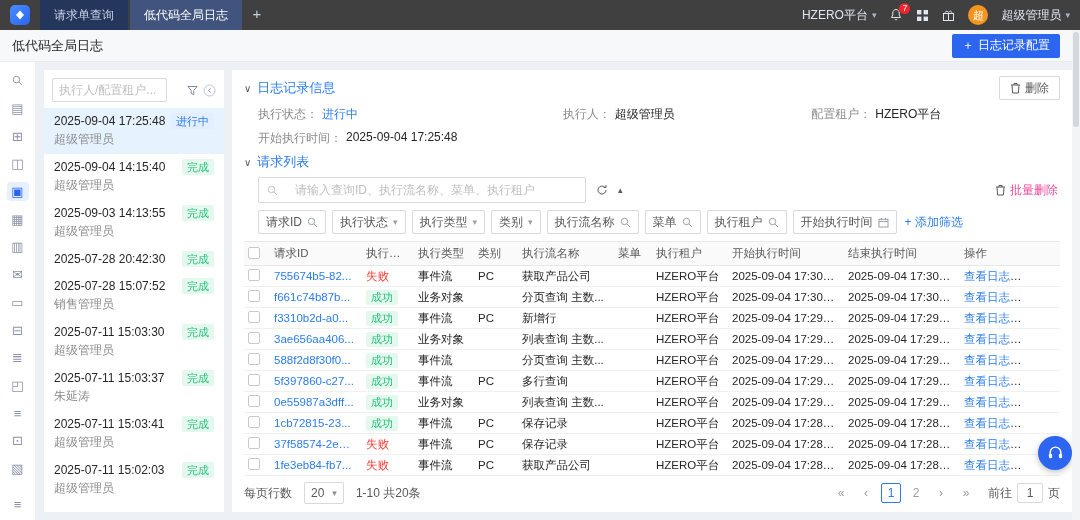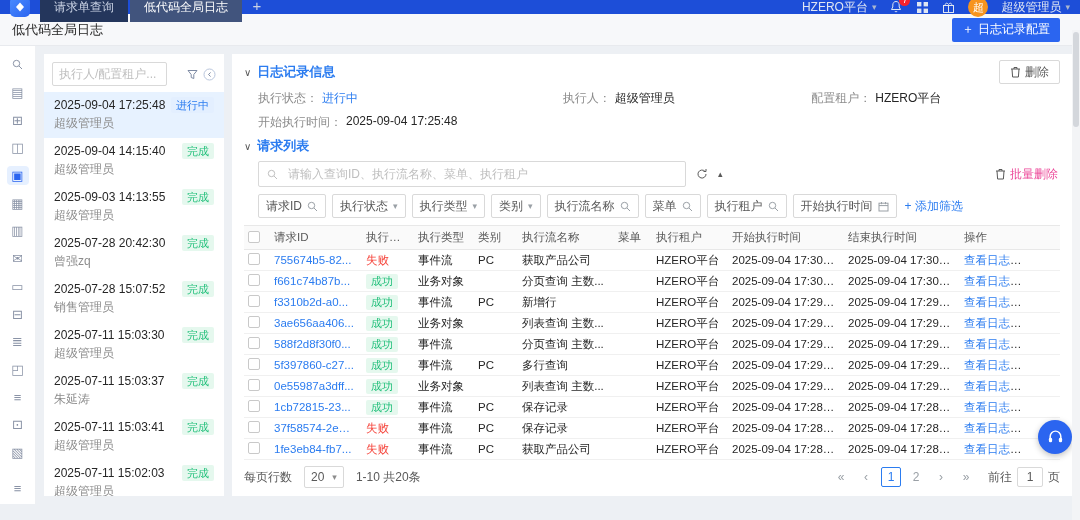--- a/index.html
+++ b/index.html
@@ -1,20 +1,20 @@
 <!DOCTYPE html>
 <html><head>
 <meta charset="utf-8">
 <style>
   * { box-sizing: border-box; margin: 0; padding: 0; }
   html,body { width:1080px; height:520px; overflow:hidden; }
   body { font-family:"Liberation Sans","DejaVu Sans",sans-serif; font-size:12px; color:#262626; background:#edf0f4; position:relative; }
 
   
-  .topbar { height:14px; background:#1d4ed8; display:flex; align-items:center; padding:0 10px; gap:8px; }
+  .topbar { height:30px; background:#404040; display:flex; align-items:center; padding:0 10px; gap:8px; }
   .logo { width:20px; height:20px; border-radius:5px; background:linear-gradient(135deg,#4a8cff,#2b65f0); display:flex; align-items:center; justify-content:center; flex:none; }
   .tabs { display:flex; height:30px; margin-left:2px; }
   .tab { padding:0 14px; line-height:30px; color:#c9d2e4; background:#24365c; margin-right:2px; cursor:pointer; white-space:nowrap; }
   .tab.active { background:#41547d; color:#fff; }
   .tab-add { width:26px; text-align:center; line-height:28px; color:#c9d2e4; font-size:15px; cursor:pointer; }
   .top-right { margin-left:auto; display:flex; align-items:center; gap:13px; color:#dfe6f2; }
   .tr-item { display:flex; align-items:center; gap:4px; cursor:pointer; white-space:nowrap; }
   .caret-dn { font-size:9px; color:#aab6cf; }
   .bell-wrap { position:relative; display:flex; cursor:pointer; }
   .nbadge { position:absolute; top:-5px; right:-7px; background:#f5222d; color:#fff; font-size:9px; border-radius:7px; padding:0 3px; line-height:11px; }
@@ -42,31 +42,31 @@
   .li-top { display:flex; align-items:center; justify-content:space-between; }
   .li-time { color:#262626; }
   .badge { font-size:11px; padding:0 5px; line-height:16px; border-radius:2px; white-space:nowrap; }
   .badge.green { background:#e5f8ee; color:#1fbf79; }
   .badge.blue { background:#e3efff; color:#2b7cf0; }
   .li-user { color:#8c8c8c; margin-top:2px; }
 
   .main-card { flex:1; background:#fff; margin:8px; padding:6px 12px 8px; display:flex; flex-direction:column; overflow:hidden; position:relative; }
   .sec-head { display:flex; align-items:center; gap:6px; height:24px; }
   .sec-caret { color:#595959; font-size:10px; }
-  .sec-title { color:#2b7cf0; font-size:13px; font-weight:bold; }
+  .sec-title { color:#2b7cf0; font-size:13px; font-weight:normal; }
   .del-btn { margin-left:auto; border:1px solid #d9d9d9; border-radius:2px; height:24px; padding:0 10px; display:flex; align-items:center; gap:4px; color:#595959; background:#fff; cursor:pointer; }
 
   .info-grid { display:grid; grid-template-columns:38% 31% 31%; row-gap:7px; margin:6px 0 4px; padding-left:14px; }
   .info-item { display:flex; gap:4px; white-space:nowrap; }
   .info-label { color:#8c8c8c; }
   .info-value { color:#262626; }
   .info-value.blue { color:#2b7cf0; }
 
   .search-row { display:flex; align-items:center; gap:10px; margin-top:4px; padding-left:14px; }
-  .big-search { width:428px; height:26px; border:1px solid #d9d9d9; border-radius:2px; display:flex; align-items:center; gap:10px; padding:8px 8px; color:#bfbfbf; overflow:hidden; white-space:nowrap; }
+  .big-search { width:328px; height:26px; border:1px solid #d9d9d9; border-radius:2px; display:flex; align-items:center; gap:17px; padding:8px 8px; color:#bfbfbf; overflow:hidden; white-space:nowrap; }
   .icon-btn { color:#595959; display:flex; cursor:pointer; }
   .caret-up { font-size:9px; color:#595959; cursor:pointer; }
   .batch-del { margin-left:auto; display:flex; align-items:center; gap:4px; color:#ec4899; cursor:pointer; white-space:nowrap; margin-right:2px; }
 
   .chip-row { display:flex; align-items:center; gap:6px; margin-top:7px; padding-left:14px; }
   .chip { border:1px solid #d9d9d9; border-radius:2px; height:24px; display:flex; align-items:center; gap:5px; padding:0 7px; color:#595959; white-space:nowrap; cursor:pointer; }
   .chip .cicon { display:flex; color:#9aa0a6; }
   .add-filter { color:#2b7cf0; margin-left:2px; white-space:nowrap; cursor:pointer; }
 
   .req-table { margin-top:7px; border-top:1px solid #e8e8e8; font-size:11.5px; }
@@ -215,21 +215,20 @@
             <span class="li-time">2025-09-03 14:13:55</span>
             <span class="badge green">完成</span>
           </div>
           <div class="li-user">超级管理员</div>
         </div>
         <div class="log-item">
           <div class="li-top">
             <span class="li-time">2025-07-28 20:42:30</span>
             <span class="badge green">完成</span>
           </div>
-          <div class="li-user">曾强zq</div>
         </div>
         <div class="log-item">
           <div class="li-top">
             <span class="li-time">2025-07-28 15:07:52</span>
             <span class="badge green">完成</span>
           </div>
           <div class="li-user">销售管理员</div>
         </div>
         <div class="log-item">
           <div class="li-top">

